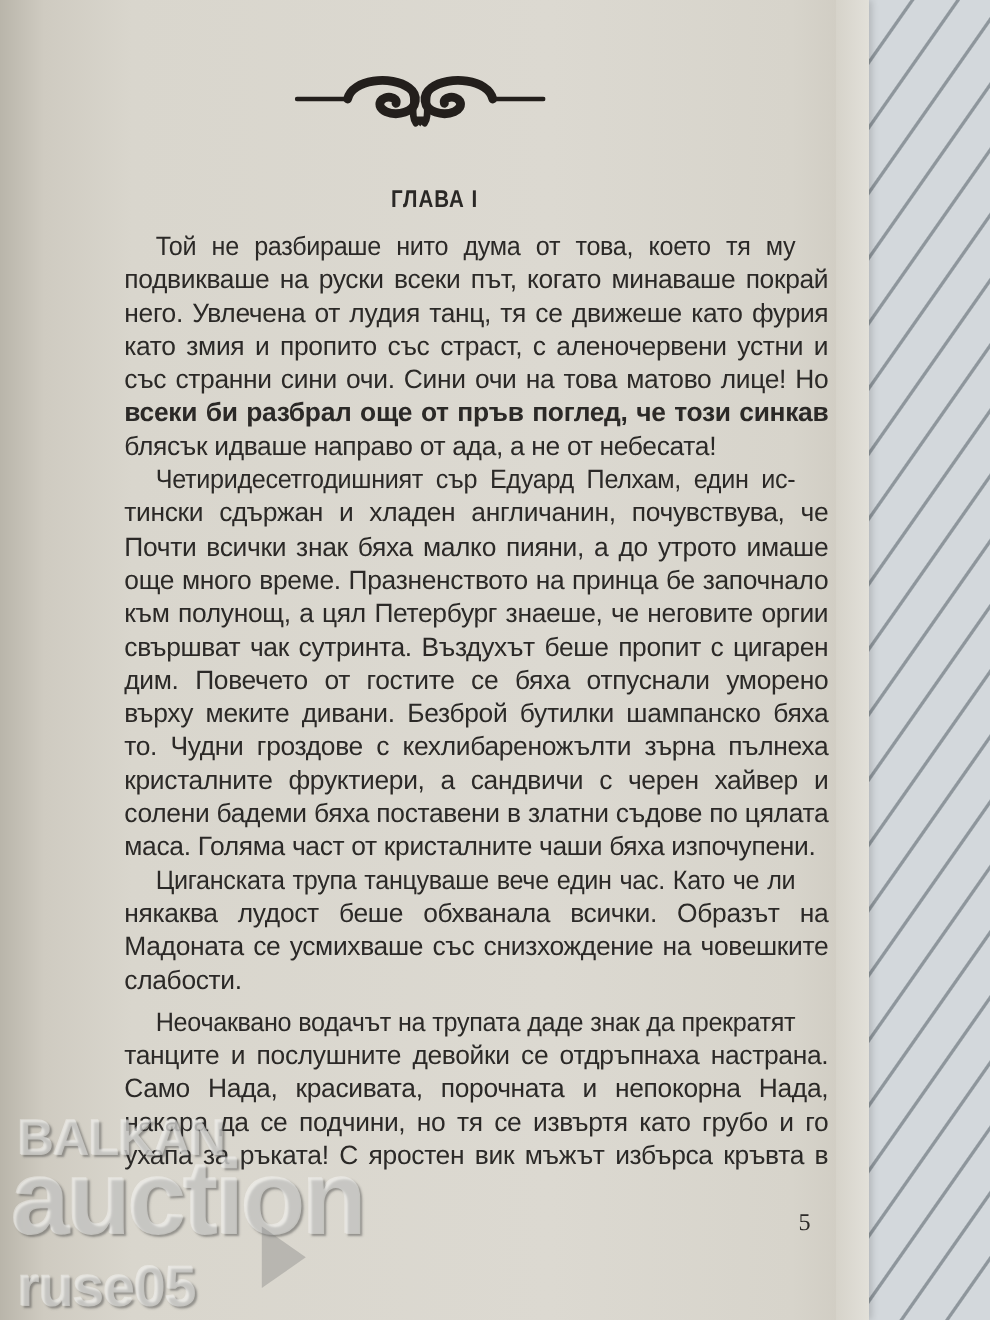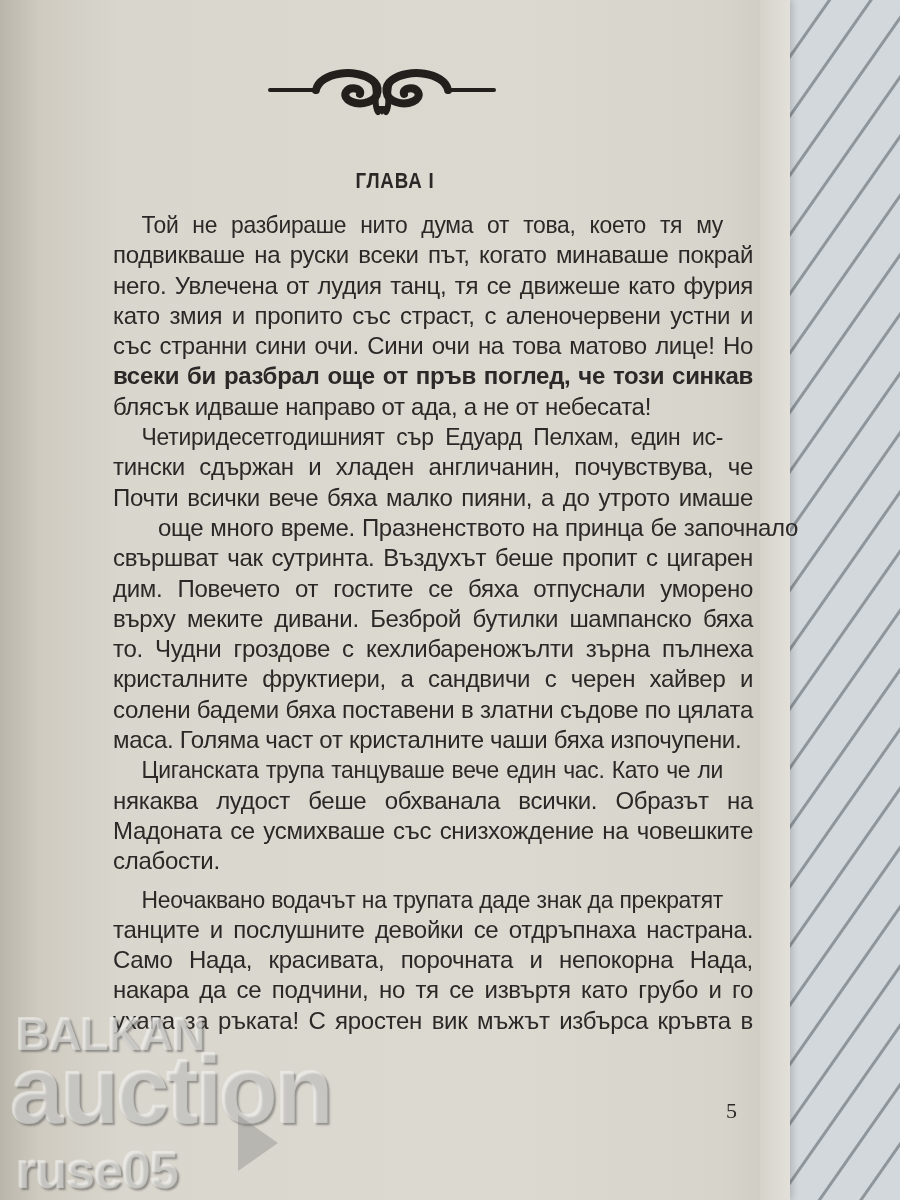--- a/index.html
+++ b/index.html
@@ -165,22 +165,23 @@
       <span class="line" style="width: 640px; display: block;">него. Увлечена от лудия танц, тя се движеше като фурия</span>
       <span class="line" style="width: 640px; display: block;">като змия и пропито със страст, с аленочервени устни и</span>
       <span class="line" style="width: 640px; display: block;">със странни сини очи. Сини очи на това матово лице! Но</span>
       <span class="line" style="width: 640px; display: block; font-weight: bold;">всеки би разбрал още от пръв поглед, че този синкав</span>
       <span class="line last" style="width: 640px; display: block;">блясък идваше направо от ада, а не от небесата!</span>
     </div>
 
     <div>
       <span class="line indent" style="width: 610px; display: block; transform: scaleX(0.953125);">Четиридесетгодишният сър Едуард Пелхам, един ис-</span>
       <span class="line" style="width: 640px; display: block;">тински сдържан и хладен англичанин, почувствува, че</span>
-      <span class="line" style="width: 640px; display: block;">Почти всички вече бяха малко пияни, а до утрото имаше</span>
-      <span class="line" style="width: 640px; display: block; margin-left: 45px;">още много време. Празненството на принца бе започнало</span>
+      <span class="line" style="width: 640px; display: block;">Почти всички знак бяха малко пияни, а до утрото имаше</span>
+      <span class="line" style="width: 640px; display: block;">още много време. Празненството на принца бе започнало</span>
+      <span class="line" style="width: 640px; display: block;">към полунощ, а цял Петербург знаеше, че неговите оргии</span>
       <span class="line" style="width: 640px; display: block;">свършват чак сутринта. Въздухът беше пропит с цигарен</span>
       <span class="line" style="width: 640px; display: block;">дим. Повечето от гостите се бяха отпуснали уморено</span>
       <span class="line" style="width: 640px; display: block;">върху меките дивани. Безброй бутилки шампанско бяха</span>
       <span class="line" style="width: 640px; display: block;">то. Чудни гроздове с кехлибареножълти зърна пълнеха</span>
       <span class="line" style="width: 640px; display: block;">кристалните фруктиери, а сандвичи с черен хайвер и</span>
       <span class="line" style="width: 640px; display: block;">солени бадеми бяха поставени в златни съдове по цялата</span>
       <span class="line last" style="width: 640px; display: block;">маса. Голяма част от кристалните чаши бяха изпочупени.</span>
     </div>
 
     <div>

